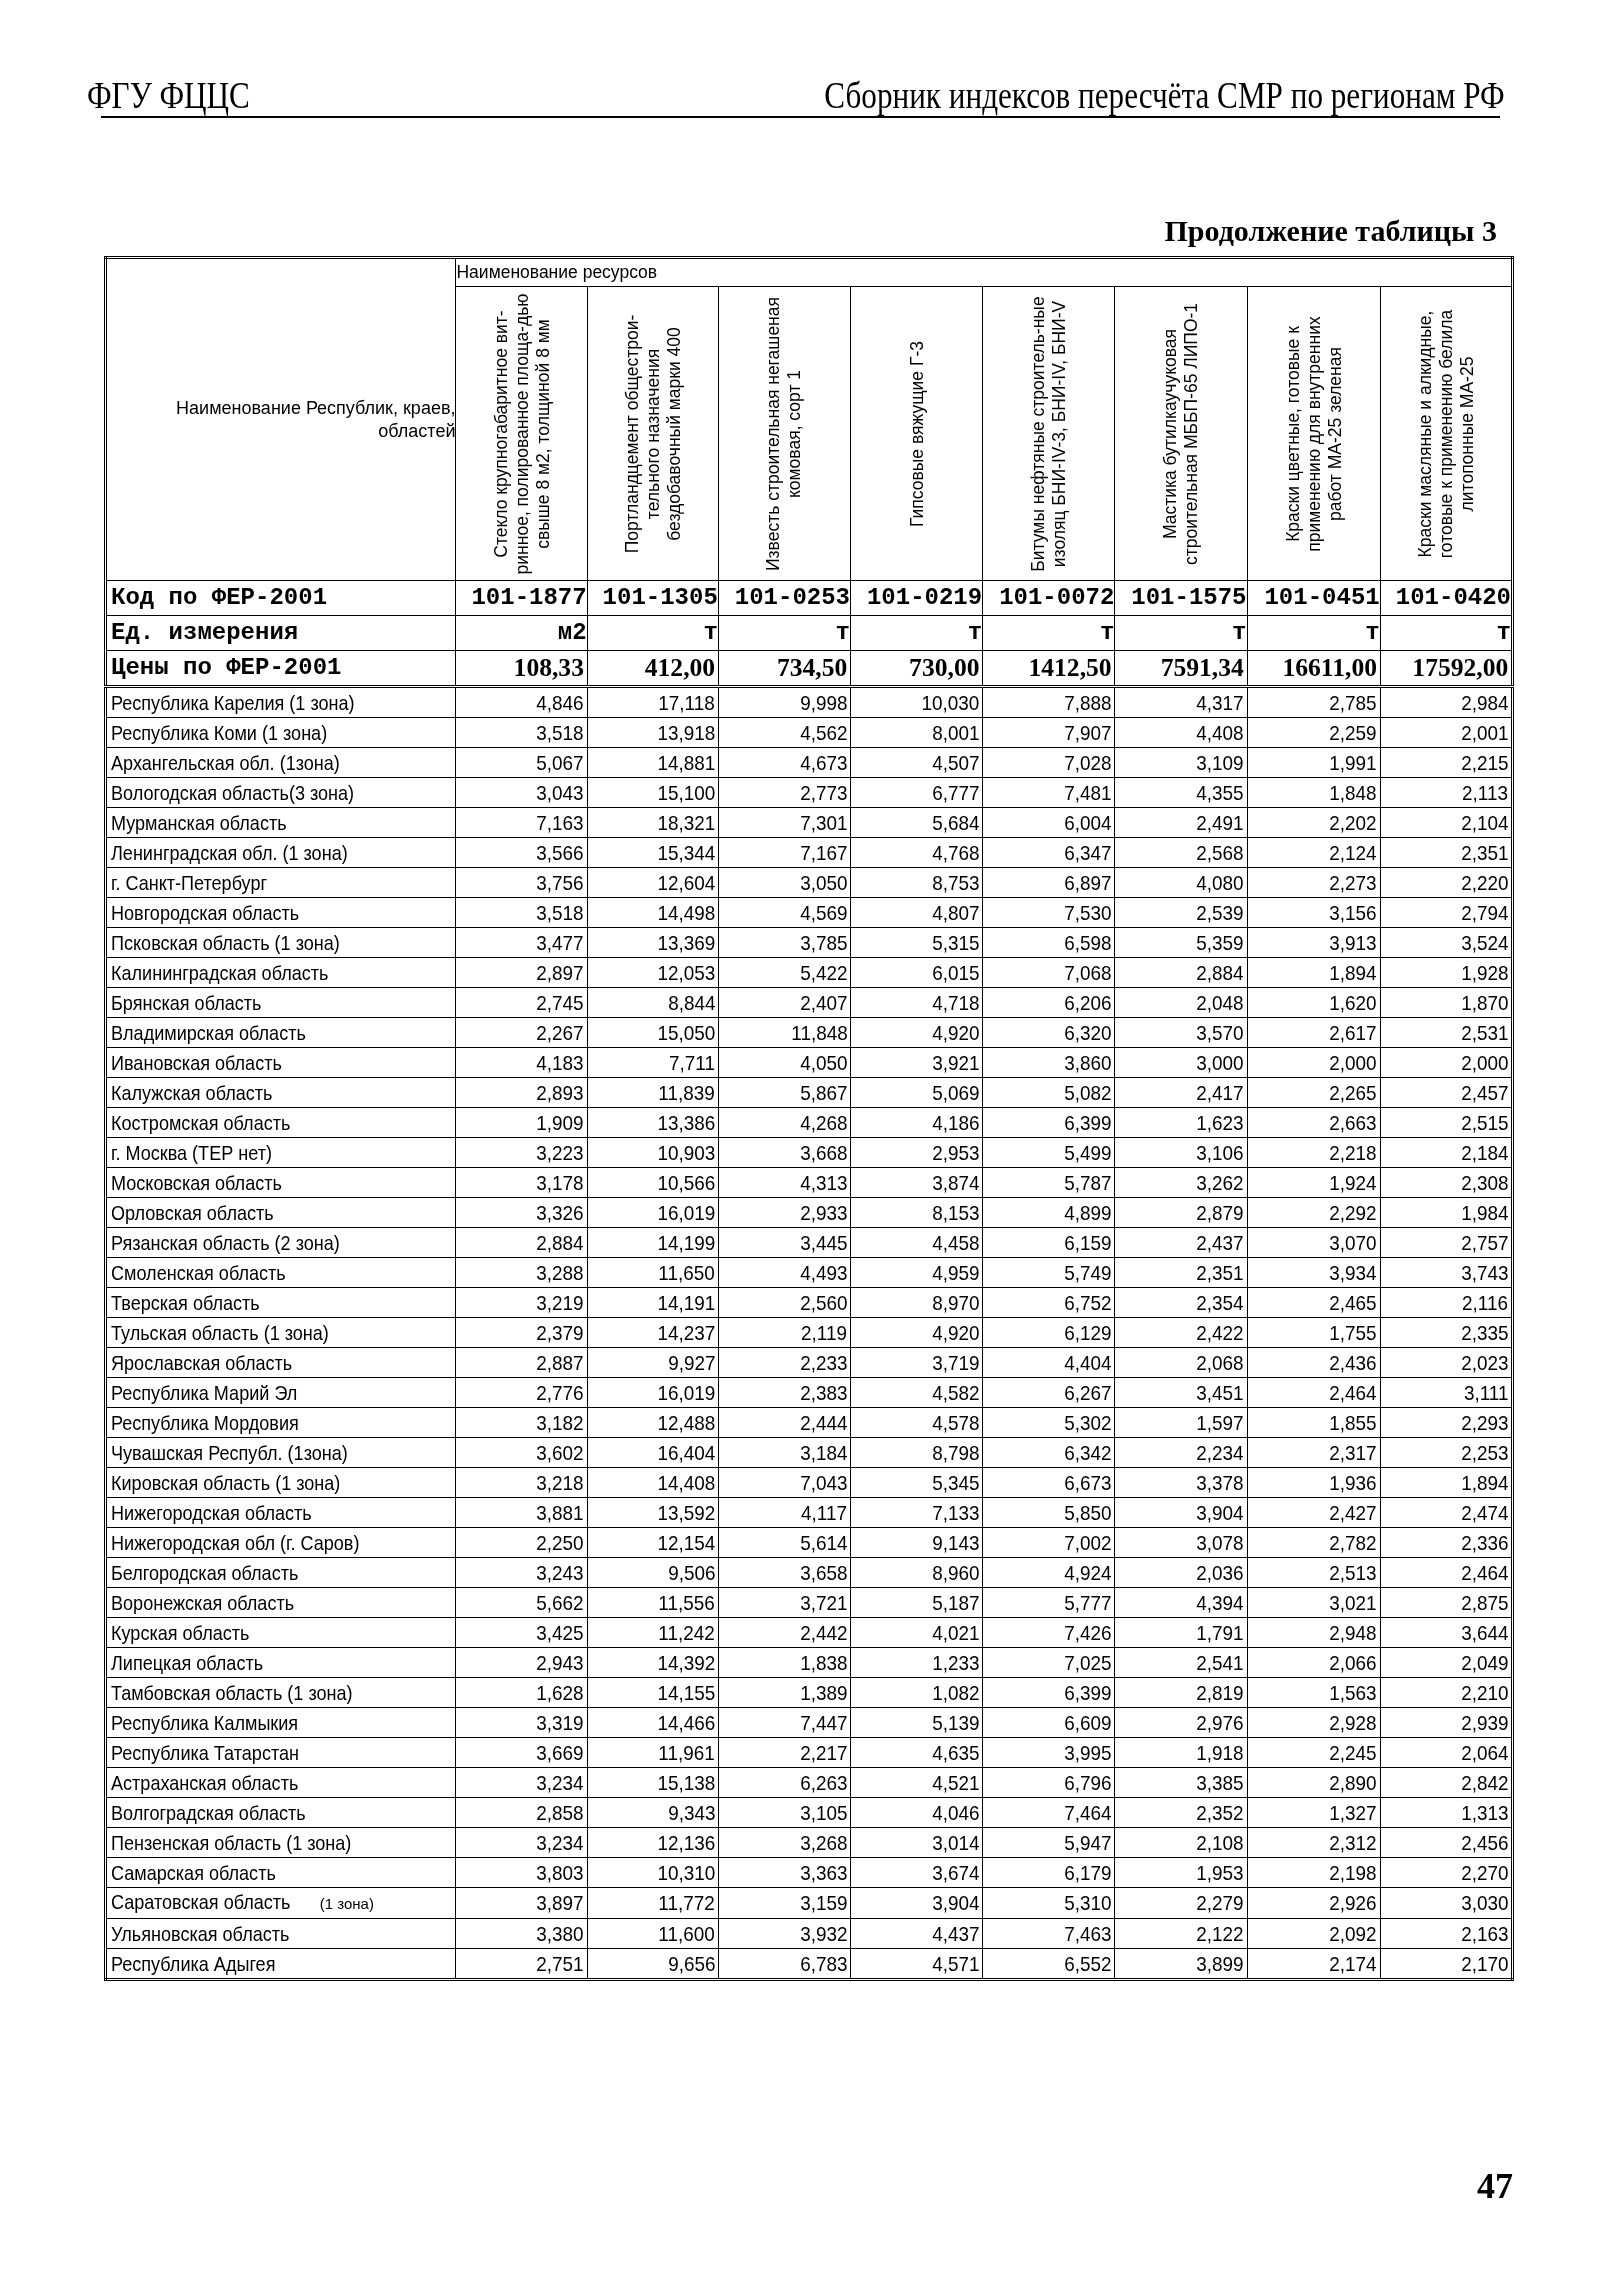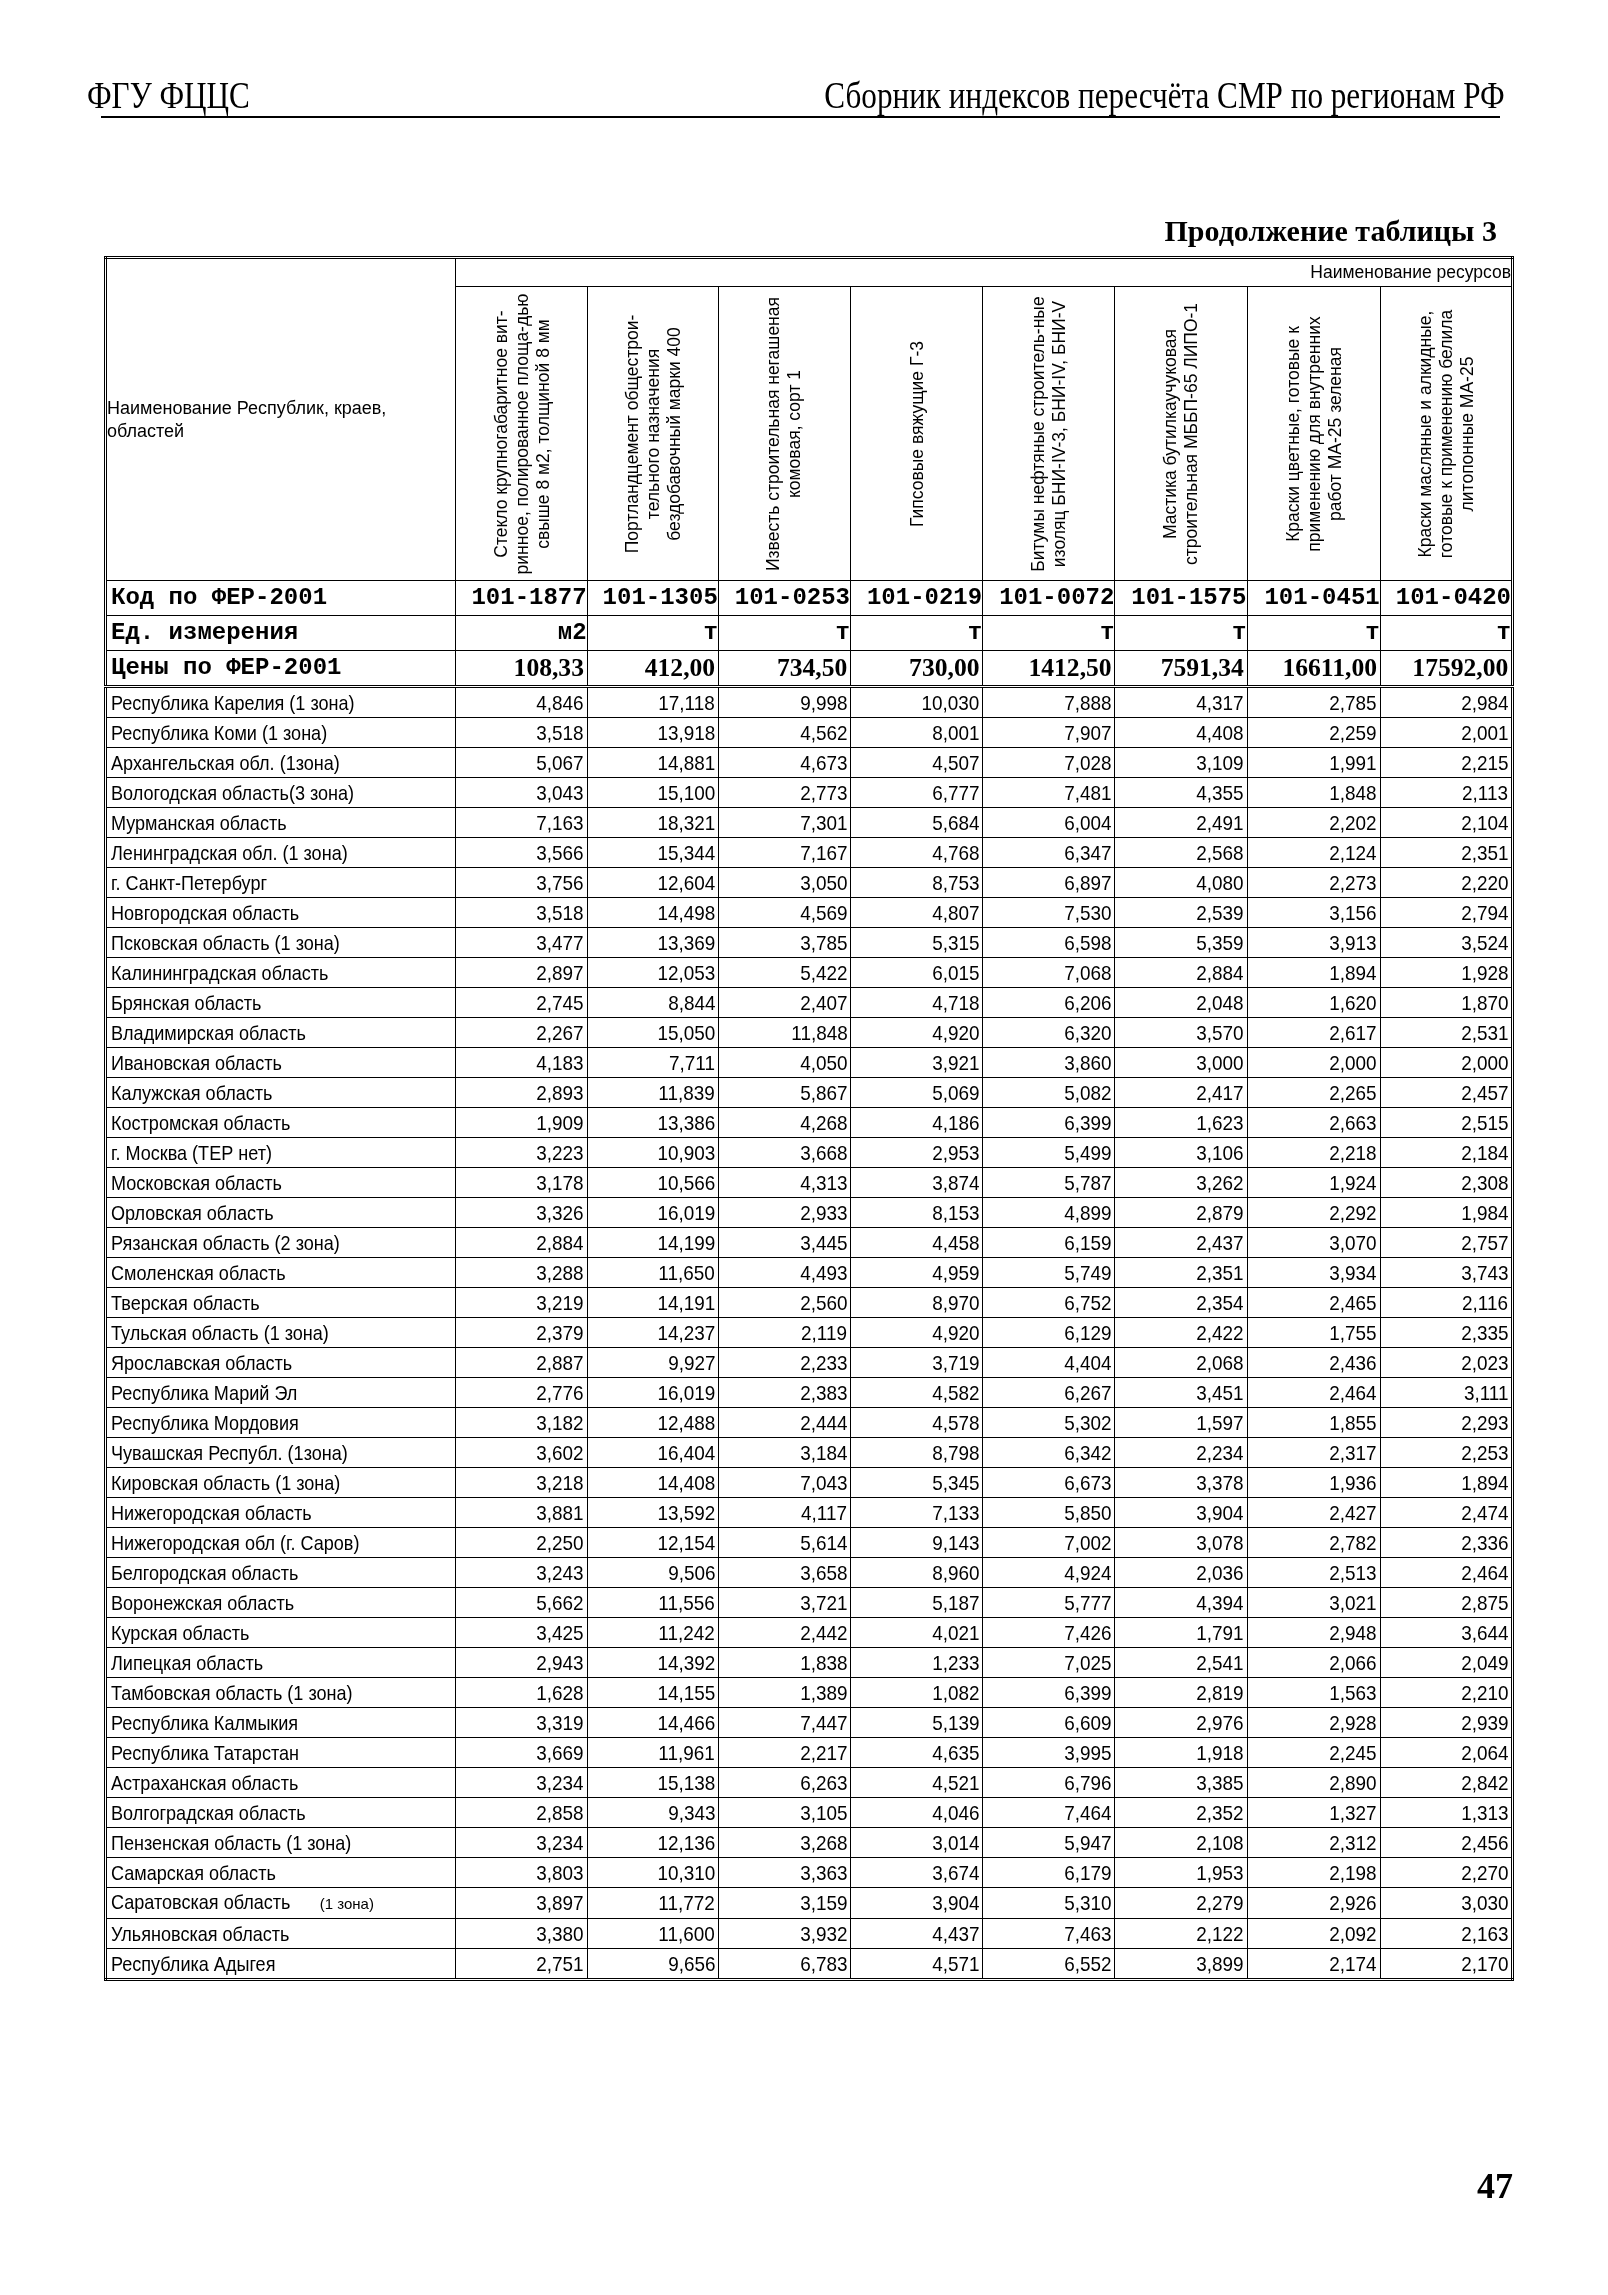--- a/index.html
+++ b/index.html
@@ -23,22 +23,22 @@
     font-family: Liberation Serif, serif; font-weight: bold; font-size: 30px; line-height: 34px;
     white-space: nowrap;
   }
   .table-wrap { position: absolute; left: 104px; top: 256px; width: 1410px; }
   table.main {
     border-collapse: collapse; table-layout: fixed; width: 1410px;
     border: 3.4px double #000;
     font-family: "Liberation Sans", sans-serif;
   }
   table.main td, table.main th { border: 1.3px solid #000; padding: 0; overflow: hidden; }
-  .h-group { height: 27px; font-size: 17.5px; font-weight: normal; text-align: right; vertical-align: middle; }
-  .h-name { font-size: 18px; font-weight: normal; text-align: left; vertical-align: middle; line-height: 23px; padding: 0 13.5px; }
+  .h-group { height: 27px; font-size: 17.5px; font-weight: normal; text-align: left; vertical-align: middle; }
+  .h-name { font-size: 18px; font-weight: normal; text-align: right; vertical-align: middle; line-height: 23px; padding: 0 13.5px; }
   .h-res { height: 293px; vertical-align: middle; text-align: center; position: relative; }
   .rot {
     position: absolute; left: 50%; top: 50%;
     width: 283px; transform: translate(-50%, -50%) rotate(-90deg);
     font-size: 17.5px; line-height: 21px; text-align: center; font-weight: normal;
   }
   .meta-row td {
     font-family: Liberation Mono, monospace; font-weight: bold; font-size: 24px;
     height: 34px; line-height: 34px;
   }

